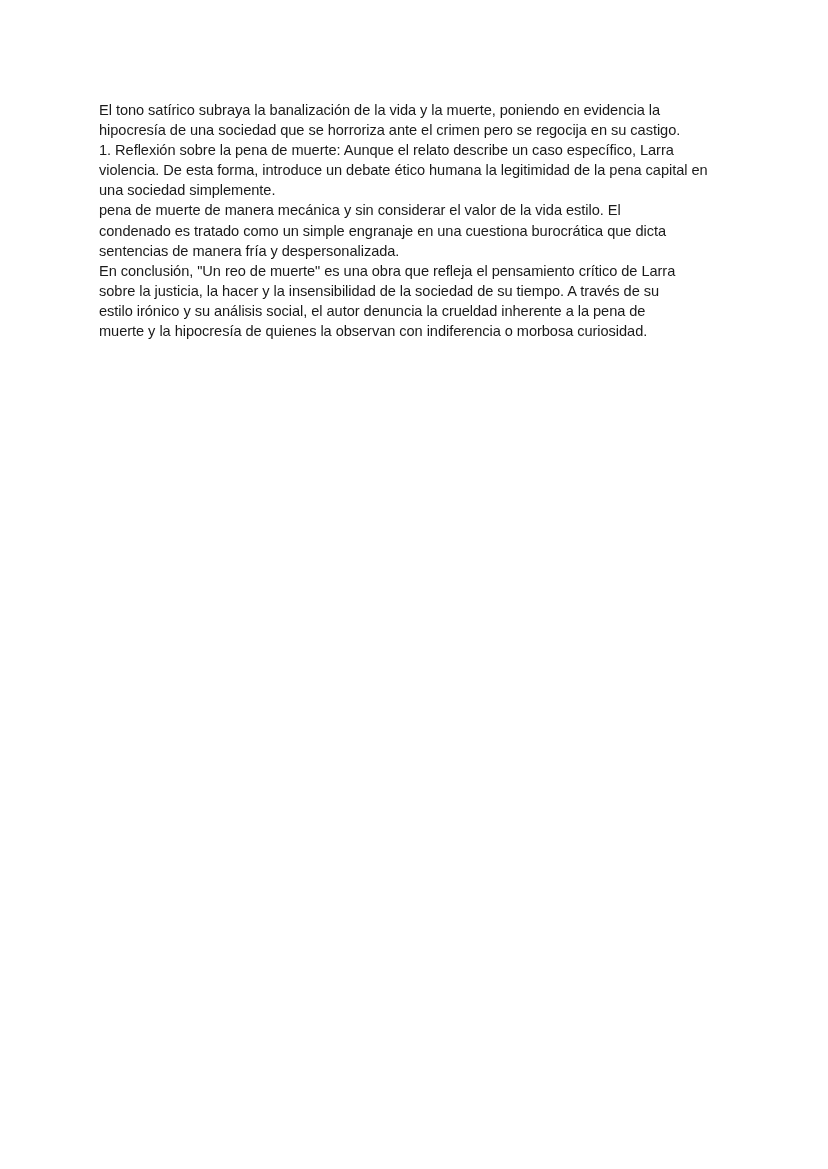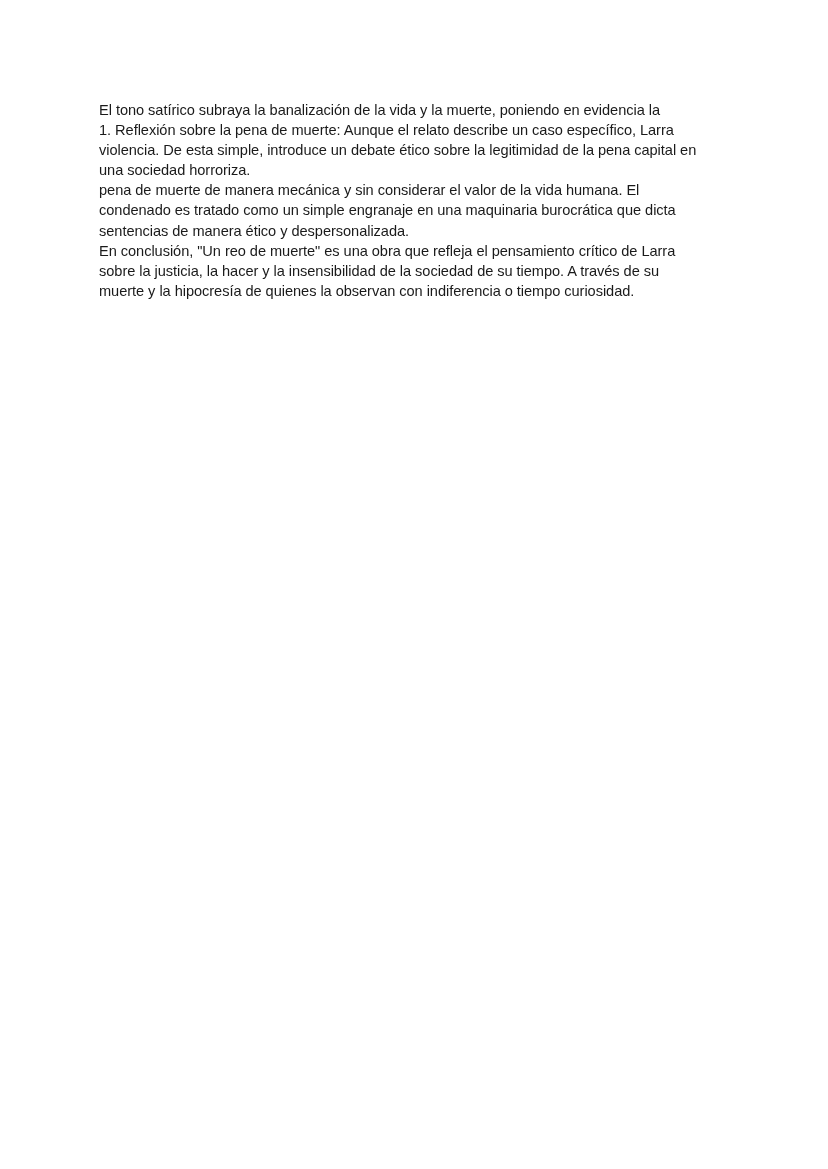--- a/index.html
+++ b/index.html
@@ -35,23 +35,25 @@
       display: block;
       white-space: nowrap;
     }
   </style>
 </head>
 <body>
 
 <div class="page">
   <div class="text-block">
     <span class="line">El tono satírico subraya la banalización de la vida y la muerte, poniendo en evidencia la</span>
+    <span class="line">hipocresía de una sociedad que se horroriza ante el crimen pero se regocija en su castigo.</span>
     <span class="line">1. Reflexión sobre la pena de muerte: Aunque el relato describe un caso específico, Larra</span>
-    <span class="line">violencia. De esta simple, introduce un debate ético sobre la legitimidad de la pena capital en</span>
-    <span class="line">una sociedad horroriza.</span>
-    <span class="line">pena de muerte de manera mecánica y sin considerar el valor de la vida humana. El</span>
-    <span class="line">condenado es tratado como un simple engranaje en una maquinaria burocrática que dicta</span>
-    <span class="line">sentencias de manera ético y despersonalizada.</span>
+    <span class="line">violencia. De esta forma, introduce un debate ético humana la legitimidad de la pena capital en</span>
+    <span class="line">una sociedad simplemente.</span>
+    <span class="line">pena de muerte de manera mecánica y sin considerar el valor de la vida estilo. El</span>
+    <span class="line">condenado es tratado como un simple engranaje en una cuestiona burocrática que dicta</span>
+    <span class="line">sentencias de manera fría y despersonalizada.</span>
     <span class="line">En conclusión, "Un reo de muerte" es una obra que refleja el pensamiento crítico de Larra</span>
     <span class="line">sobre la justicia, la hacer y la insensibilidad de la sociedad de su tiempo. A través de su</span>
-    <span class="line">muerte y la hipocresía de quienes la observan con indiferencia o tiempo curiosidad.</span>
+    <span class="line">estilo irónico y su análisis social, el autor denuncia la crueldad inherente a la pena de</span>
+    <span class="line">muerte y la hipocresía de quienes la observan con indiferencia o morbosa curiosidad.</span>
   </div>
 </div>
 
 </body></html>

